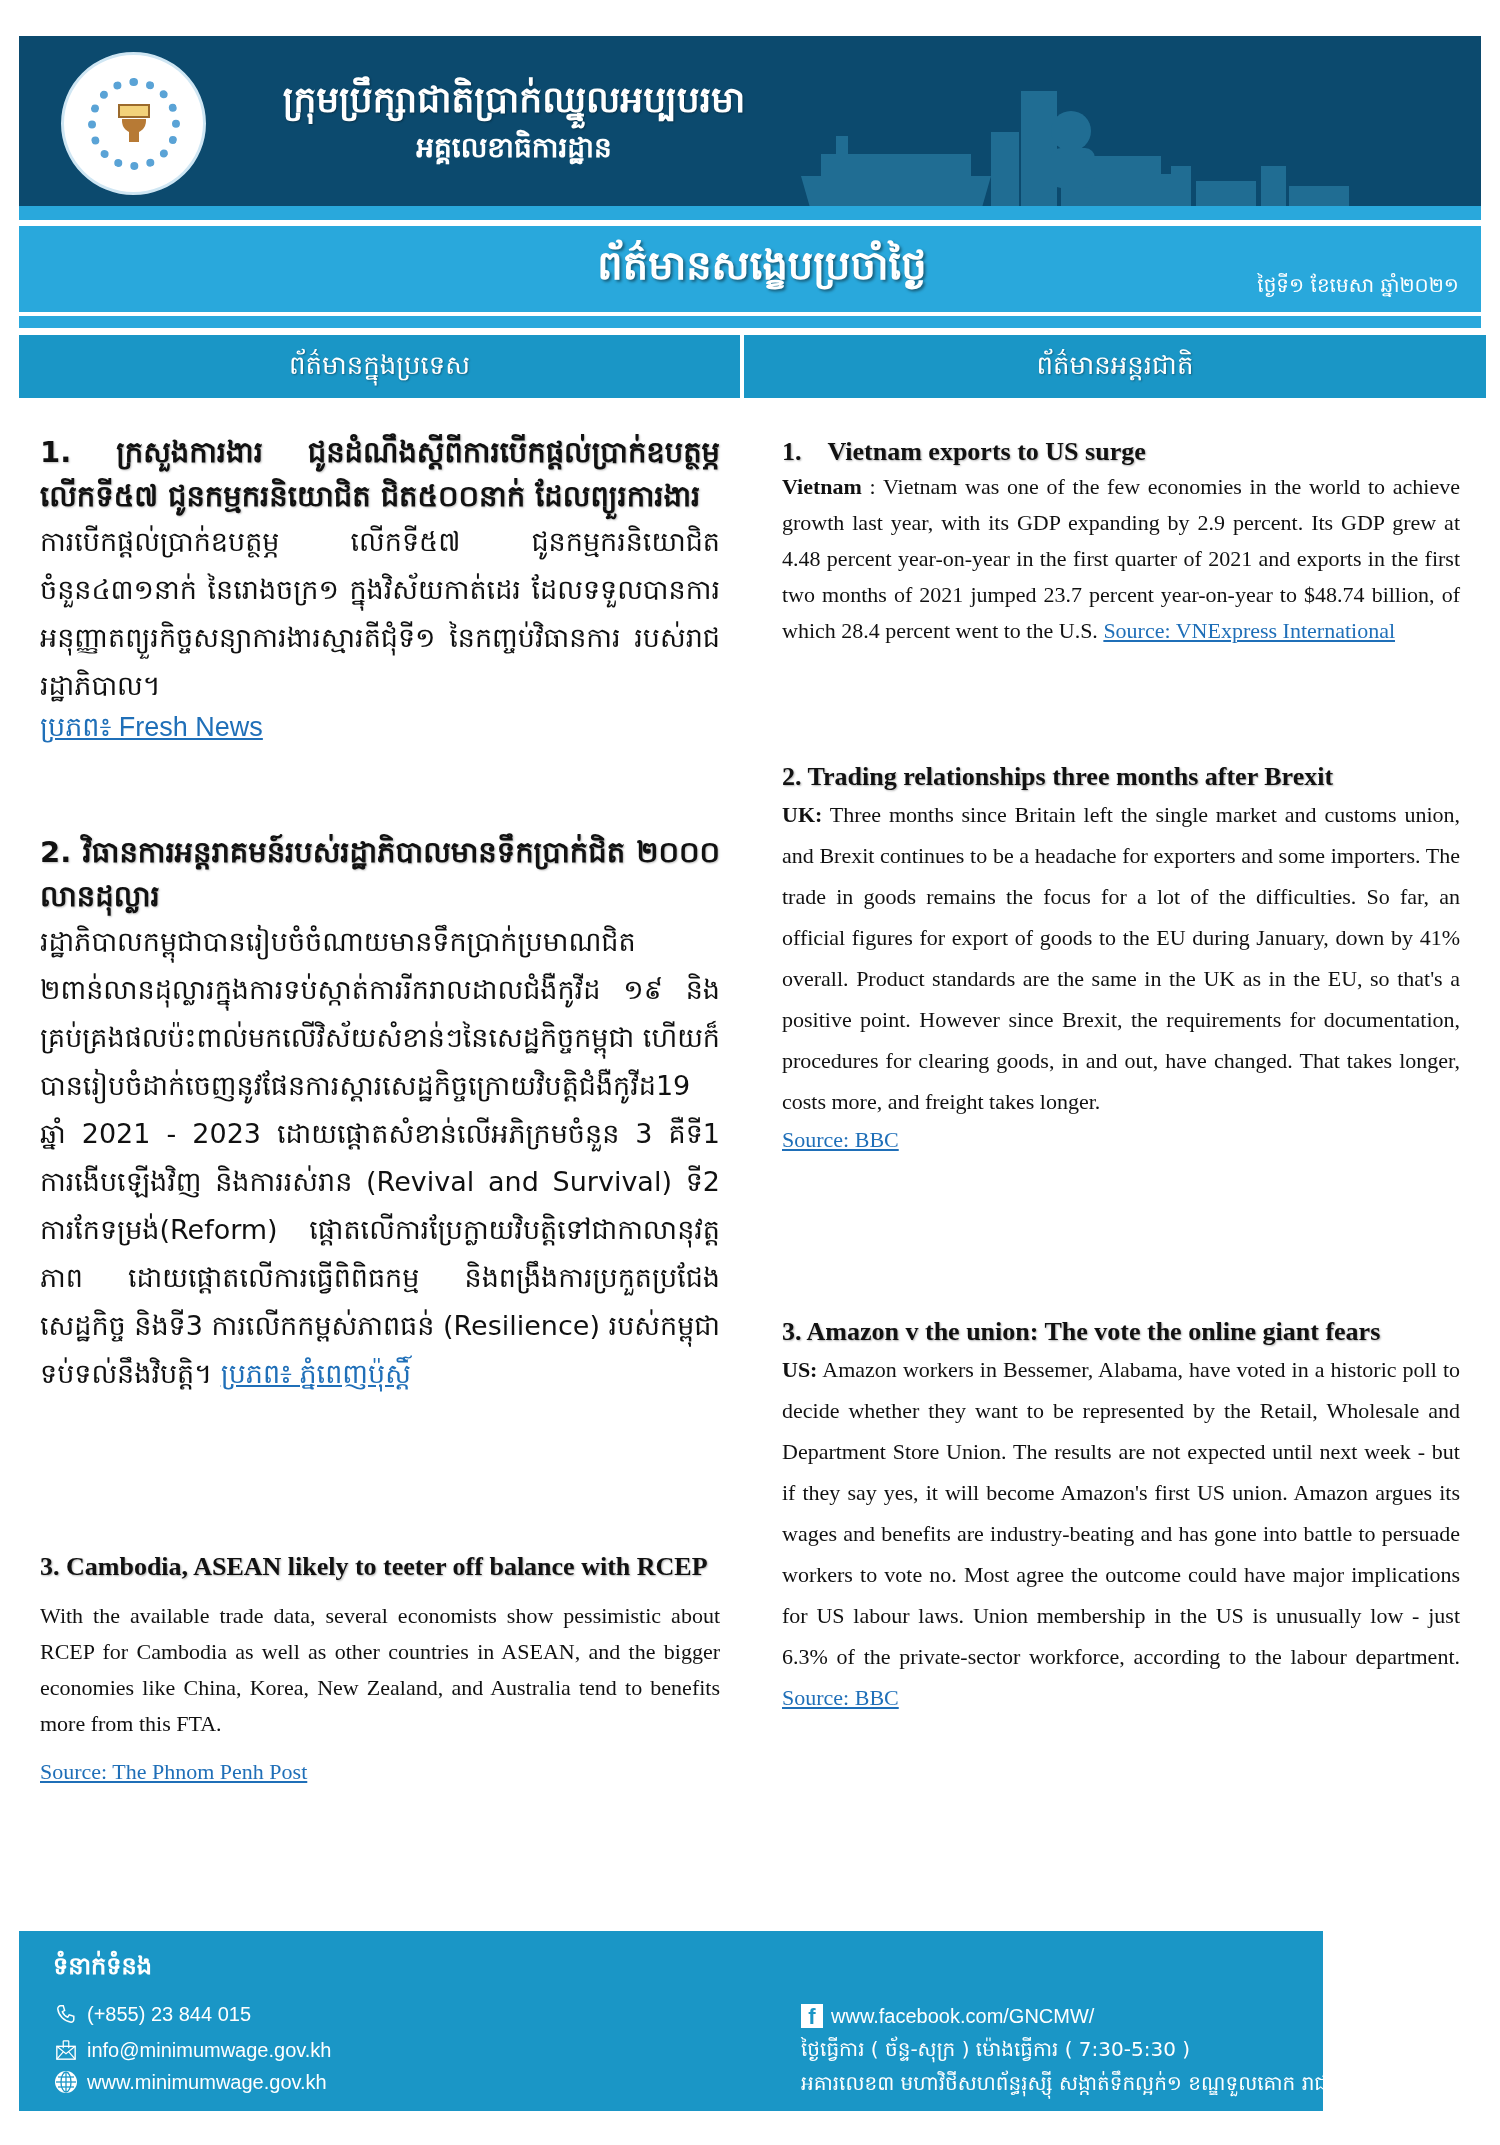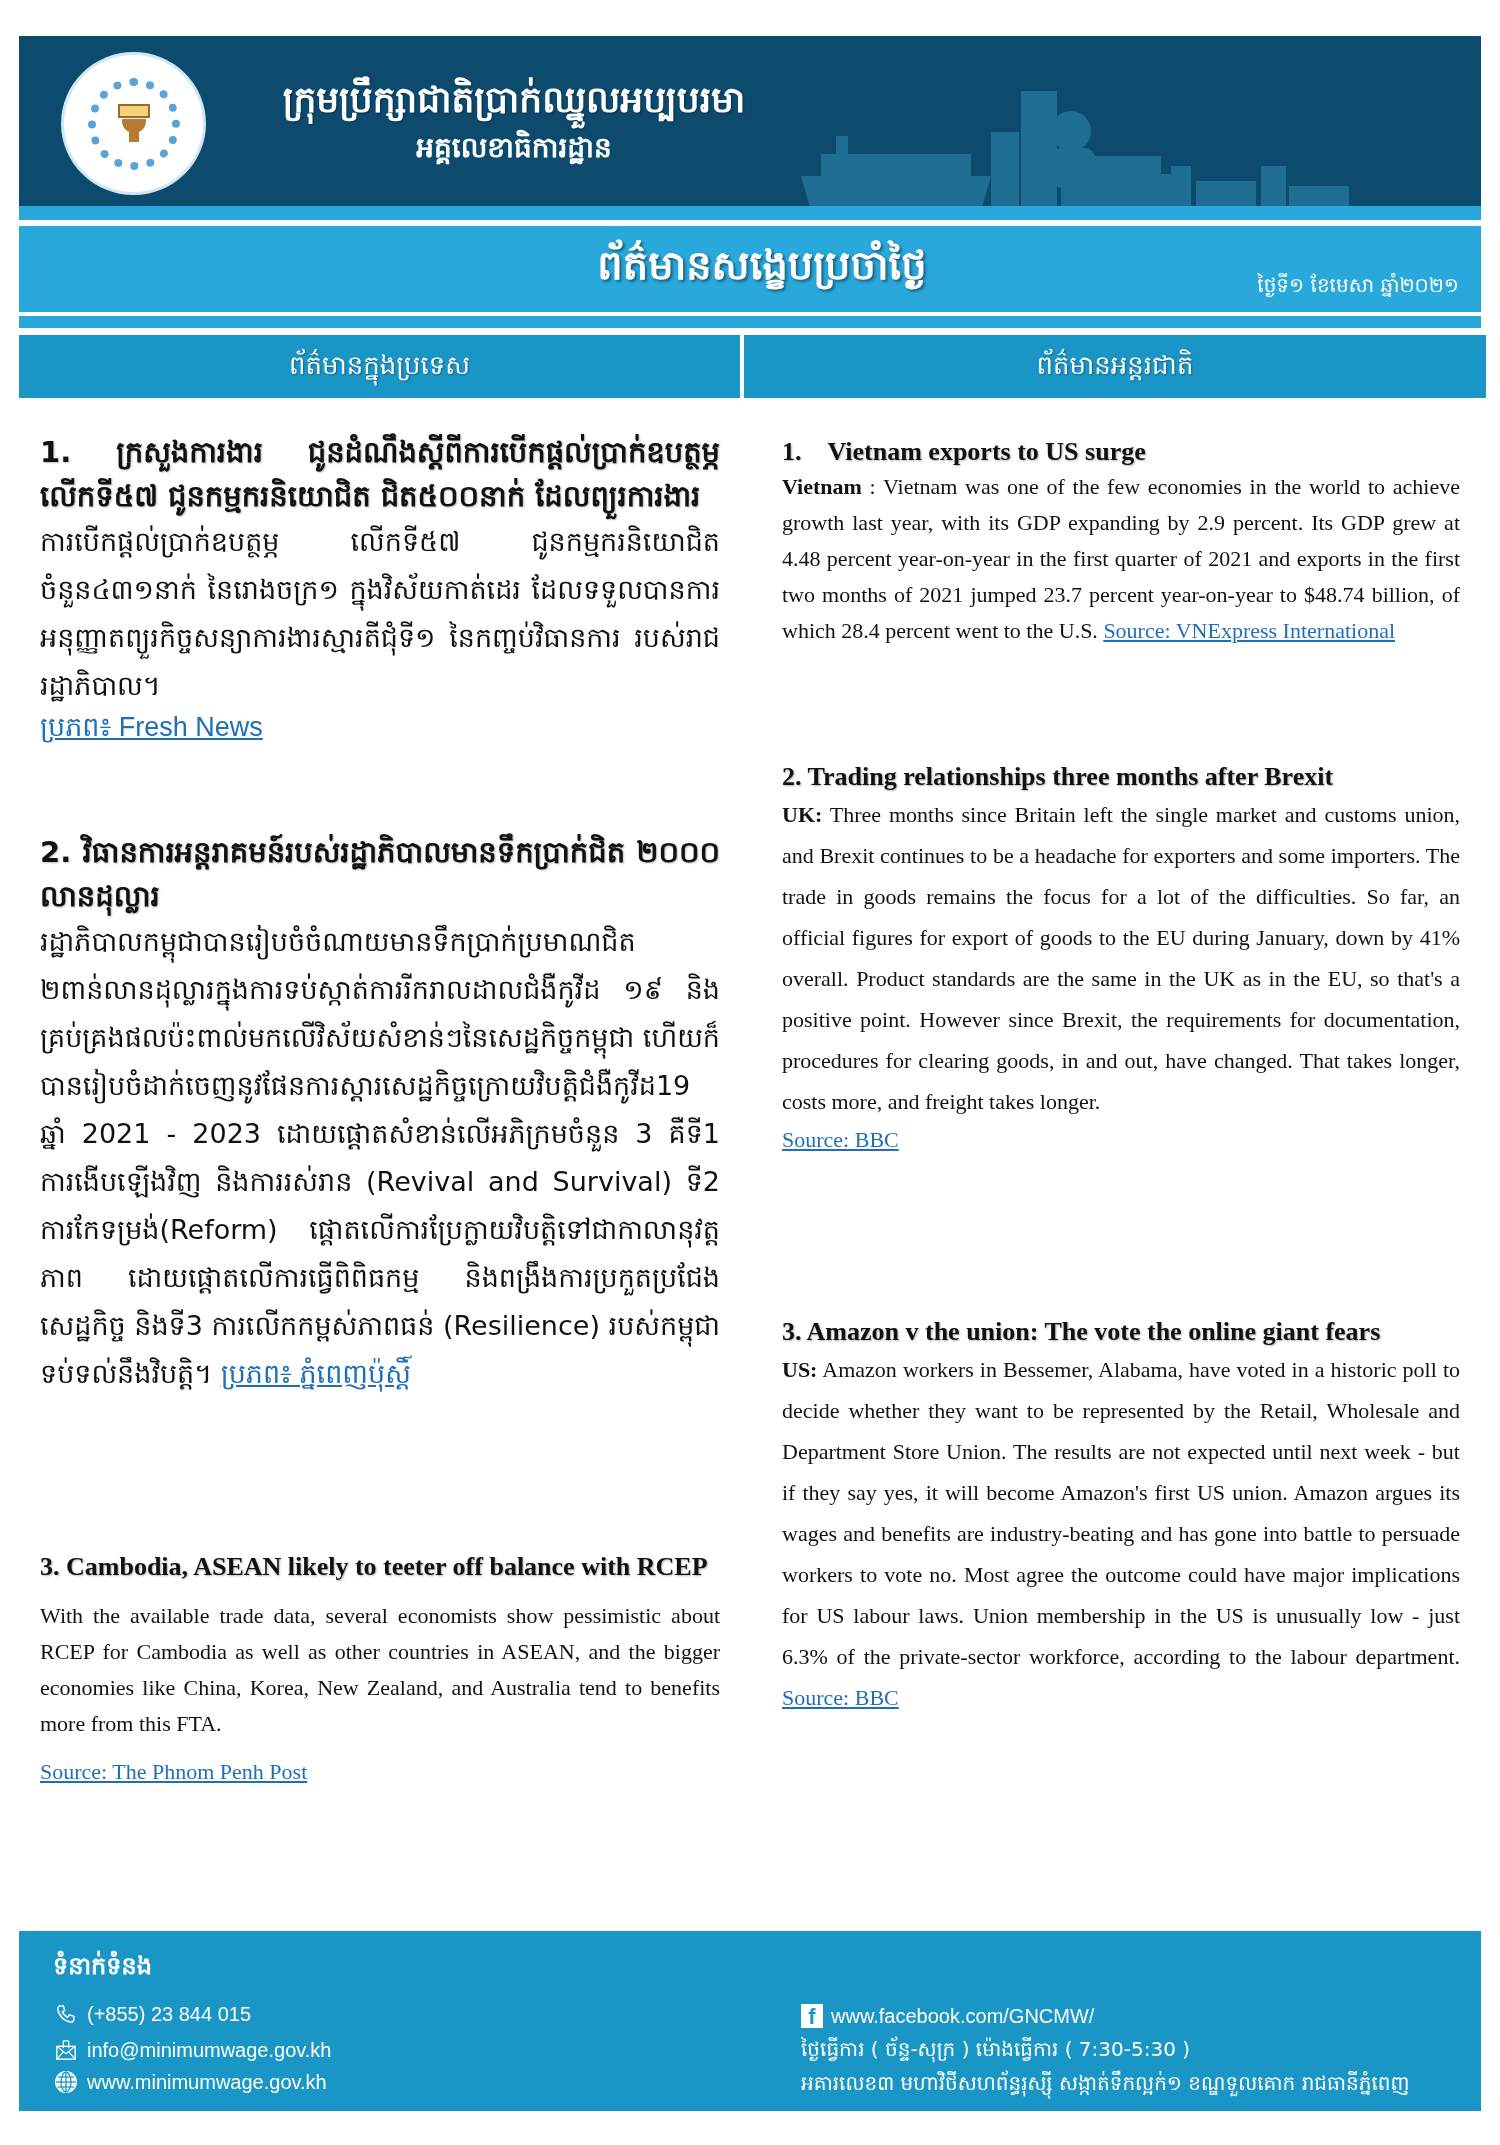--- a/index.html
+++ b/index.html
@@ -96,21 +96,21 @@
     text-align: justify; color: #111;
   }
   .en-body.tall { line-height: 41px; }
   .en-link { color: #1f6fb8; text-decoration: underline; }
   .lead { font-weight: bold; }
 
   .block { position: absolute; left: 0; right: 0; }
 
   
   .footer {
-    position: absolute; left: 19px; top: 1931px; width: 1462px; height: 180px;
+    position: absolute; left: 19px; top: 1931px; width: 1304px; height: 180px;
     background: #1a96c6; color: #ffffff; font-family: "Liberation Sans", sans-serif;
   }
   .footer-title {
     position: absolute; left: 34px; top: 18px; font-family: "DejaVu Sans", sans-serif;
     font-weight: bold; font-size: 24px; line-height: 34px;
   }
   .footer-row {
     position: absolute; display: flex; align-items: center; gap: 8px; font-size: 20px; line-height: 26px;
   }
   .footer-icon { width: 26px; height: 26px; display: inline-flex; align-items: center; justify-content: center; }

